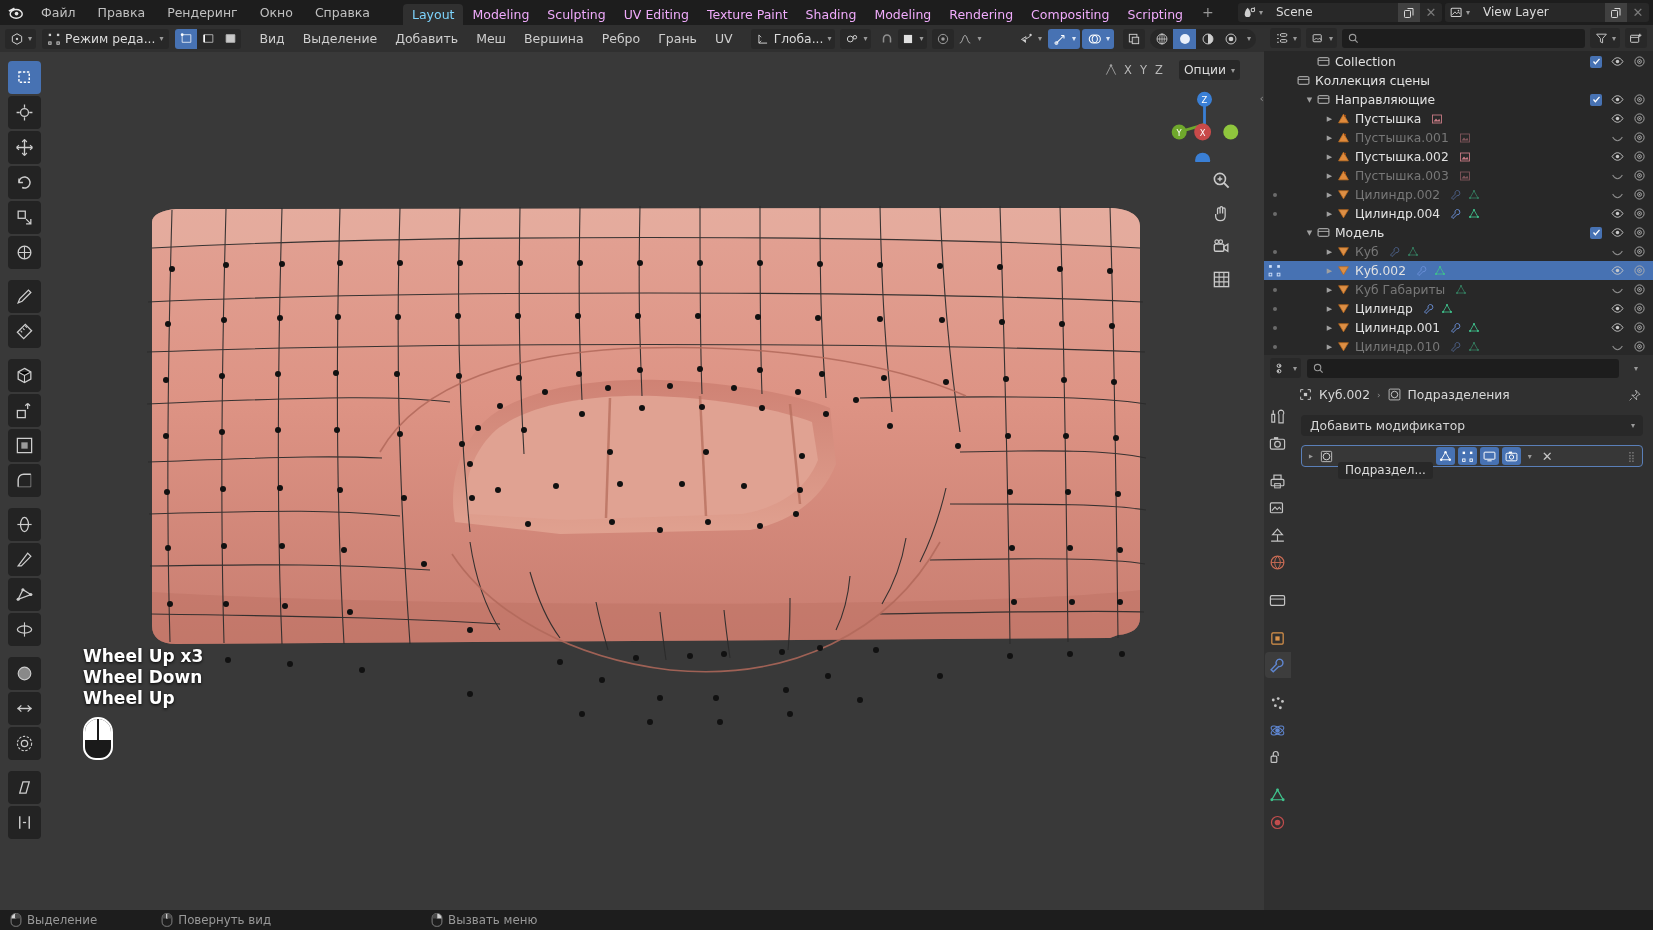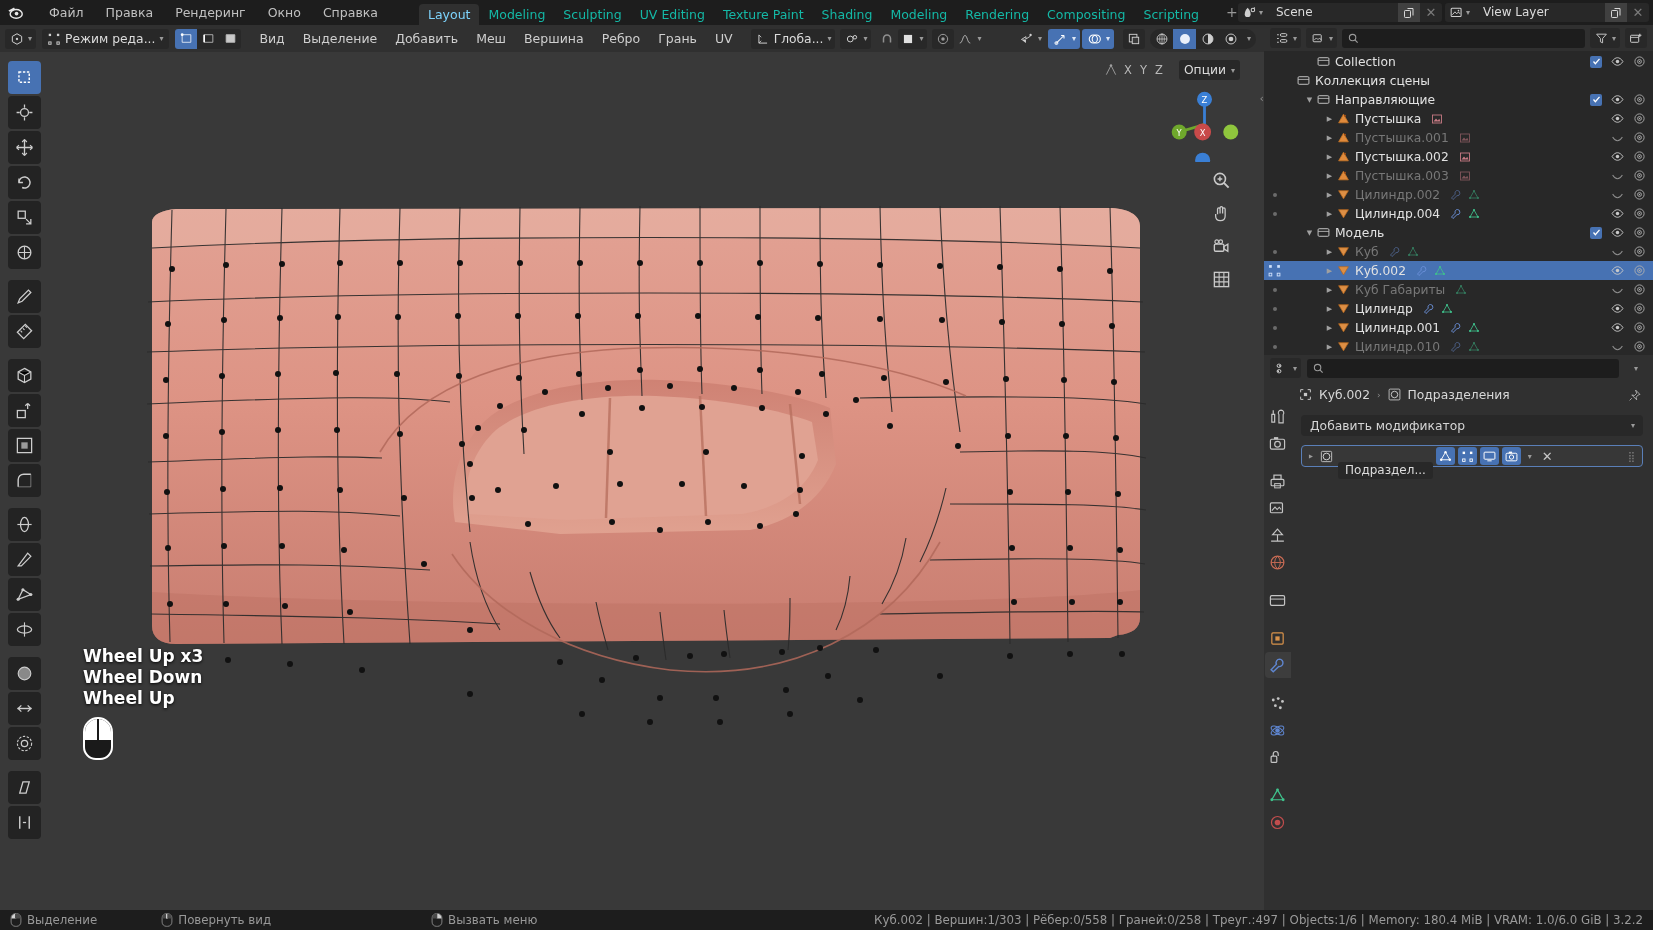--- a/index.html
+++ b/index.html
@@ -8,28 +8,28 @@
     background:#1d1d1d;
     font-family:"DejaVu Sans","Liberation Sans",sans-serif;
     font-size:12.5px; color:#d2d2d2;
     -webkit-font-smoothing:antialiased;
   }
   #app { position:relative; width:1653px; height:930px; }
 
   
   .topbar {
     position:absolute; left:0; top:0; width:1653px; height:25px;
-    background:#1d1d1d; display:flex; align-items:center; gap:8px;
+    background:#1d1d1d; display:flex; align-items:center; gap:0;
   }
   .blender-logo { width:30px; height:25px; display:flex; align-items:center; justify-content:center; }
   .menu-item { padding:0 11px; height:25px; line-height:25px; color:#c0c0c0; font-size:12.5px; white-space:nowrap; cursor:default; }
   .wsp-tabs { display:flex; align-items:flex-end; height:25px; margin-left:22px; }
   .wsp-tab {
     padding:0 9px; height:21px; line-height:21px; font-size:12.5px;
-    color:#14b8a6; border-radius:4px 4px 0 0; white-space:nowrap;
+    color:#f0abfc; border-radius:4px 4px 0 0; white-space:nowrap;
   }
   .wsp-tab.active { background:#303030; color:#7dd3fc; }
   .wsp-plus { color:#989898; padding:0 10px; font-size:14px; line-height:25px; }
 
   .topbar-right { position:absolute; right:4px; top:0; height:25px; display:flex; align-items:center; gap:3px; }
   .scene-block { display:flex; align-items:center; height:19px; }
   .id-icon {
     width:30px; height:19px; background:#282828; border-radius:3px 0 0 3px;
     display:flex; align-items:center; justify-content:center; gap:2px;
   }
@@ -1687,16 +1687,15 @@
             <svg width="12" height="14" viewBox="0 0 16 20">
               <rect x="1" y="1" width="14" height="18" rx="6" fill="none" stroke="#8c8c8c" stroke-width="1.3"></rect>
               <path d="M1.6 8 V7 a6 6 0 0 1 6-6 h0.4 V8z" fill="#4a4a4a"></path>
               <rect x="6.6" y="1.2" width="2.8" height="6.8" fill="#4a4a4a"></rect>
               <path d="M14.4 8 V7 a6 6 0 0 0-6-6 H8.4 V8z" fill="#d0d0d0"></path>
             </svg>
           </span>
           <span>Вызвать меню</span>
         </div>
       </div>
-    <div class="st-right">Куб.002 | Вершин:1/303 | Рёбер:0/558 | Граней:0/258 | Треуг.:497 | Objects:1/6 | Memory: 180.4 MiB | VRAM: 1.0/6.0 GiB | 3.2.2</div>
   </div>
 
 </div>
 
 </body></html>

